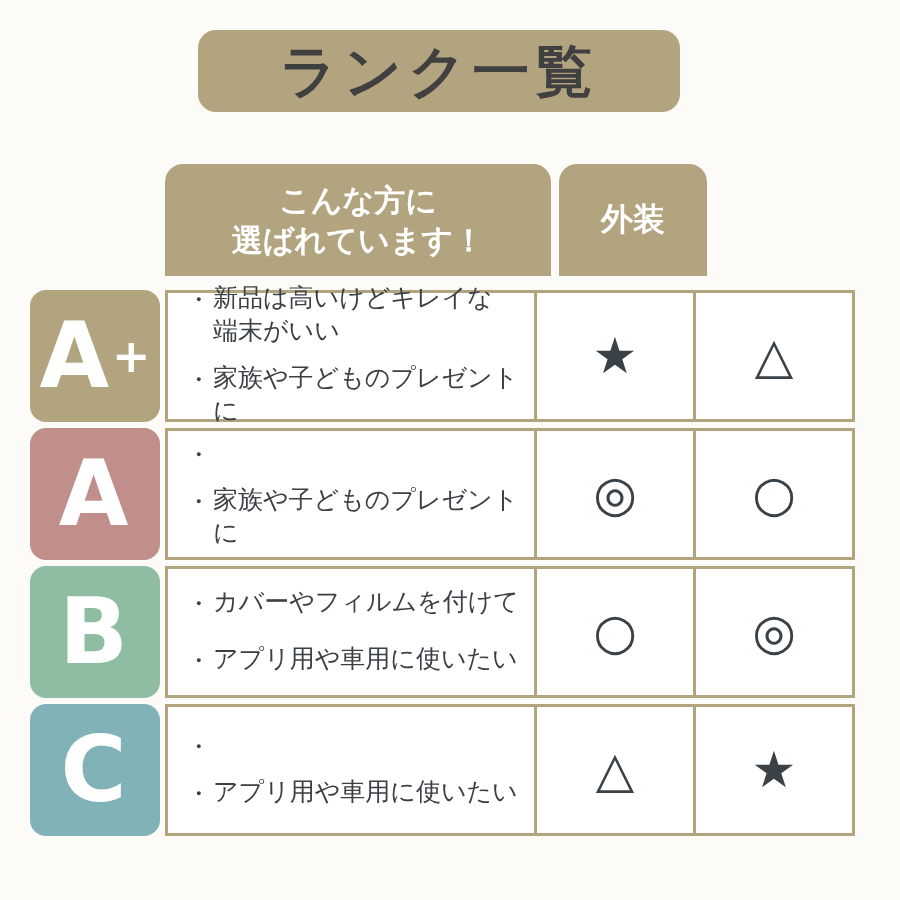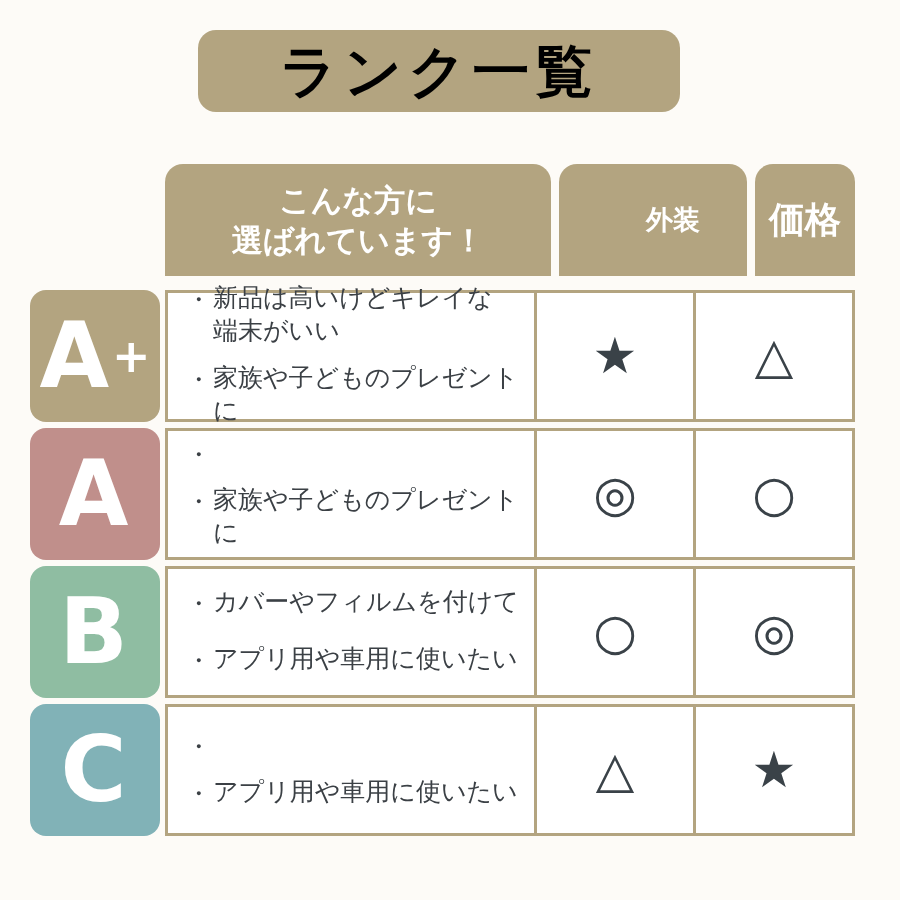--- a/index.html
+++ b/index.html
@@ -16,21 +16,21 @@
   
   .banner {
     position: absolute;
     left: 198px; top: 30px;
     width: 482px; height: 82px;
     background: #b3a480;
     border-radius: 18px;
     display: flex; align-items: center; justify-content: center;
   }
   .banner-text {
-    color: #000000;
+    color: #404040;
     font-size: 57px;
     font-weight: bold;
     letter-spacing: 6px;
     line-height: 1;
   }
 
   
   .table { position: absolute; left: 30px; top: 164px; width: 825px; }
 
   .header-row {
@@ -42,21 +42,21 @@
   .hcell {
     background: #b3a480;
     border-radius: 18px 18px 0 0;
     color: #ffffff;
     font-weight: bold;
     display: flex; flex-direction: column;
     align-items: center; justify-content: center;
     text-align: center;
   }
   .h-desc { flex: 0 0 386px; font-size: 31px; line-height: 1.3; }
-  .h-ext  { flex: 0 0 148px; margin-left: 8px; font-size: 27px; padding-left: 40px; }
+  .h-ext  { flex: 0 0 148px; margin-left: 8px; font-size: 32px; }
   .h-price{ flex: 1; margin-left: 8px; font-size: 36px; }
 
   .row { display: flex; height: 132px; margin-bottom: 6px; }
   .rank {
     flex: 0 0 130px;
     margin-right: 5px;
     border-radius: 16px;
     display: flex; align-items: center; justify-content: center;
     color: #ffffff;
   }
@@ -107,21 +107,20 @@
   </div>
 
   <div class="table">
 
     <div class="header-row">
       <div class="hcell h-desc">
         <div>こんな方に</div>
         <div>選ばれています！</div>
       </div>
       <div class="hcell h-ext">外装</div>
-      <div class="hcell h-price">価格</div>
     </div>
 
     <div class="row">
       <div class="rank" style="background-color: rgb(179, 164, 128);">
         <span class="rank-letter">A</span>
         <span class="rank-suffix">+</span>
       </div>
       <div class="cells">
         <div class="desc">
           <div class="bullet">

